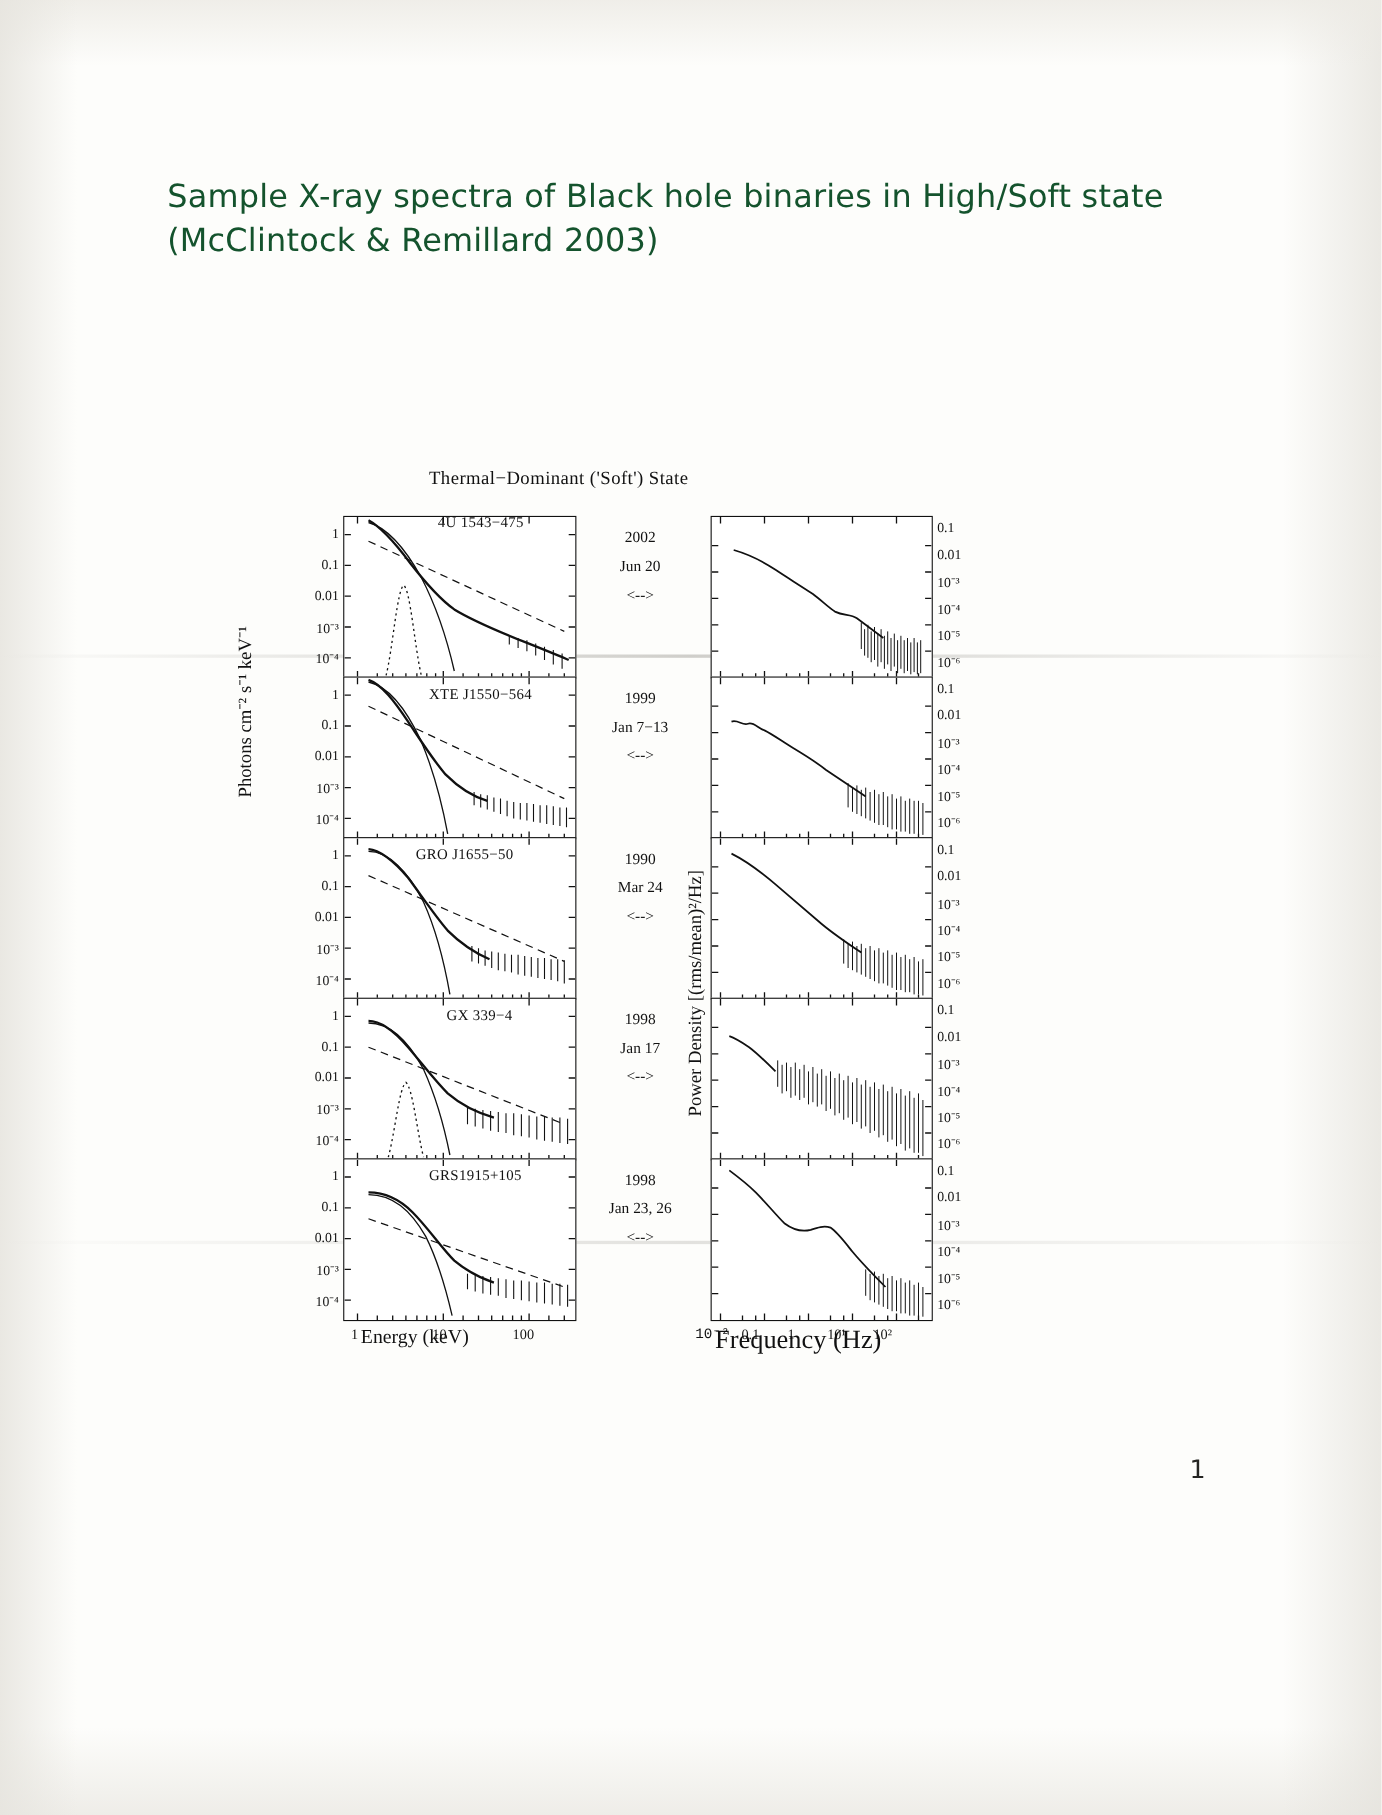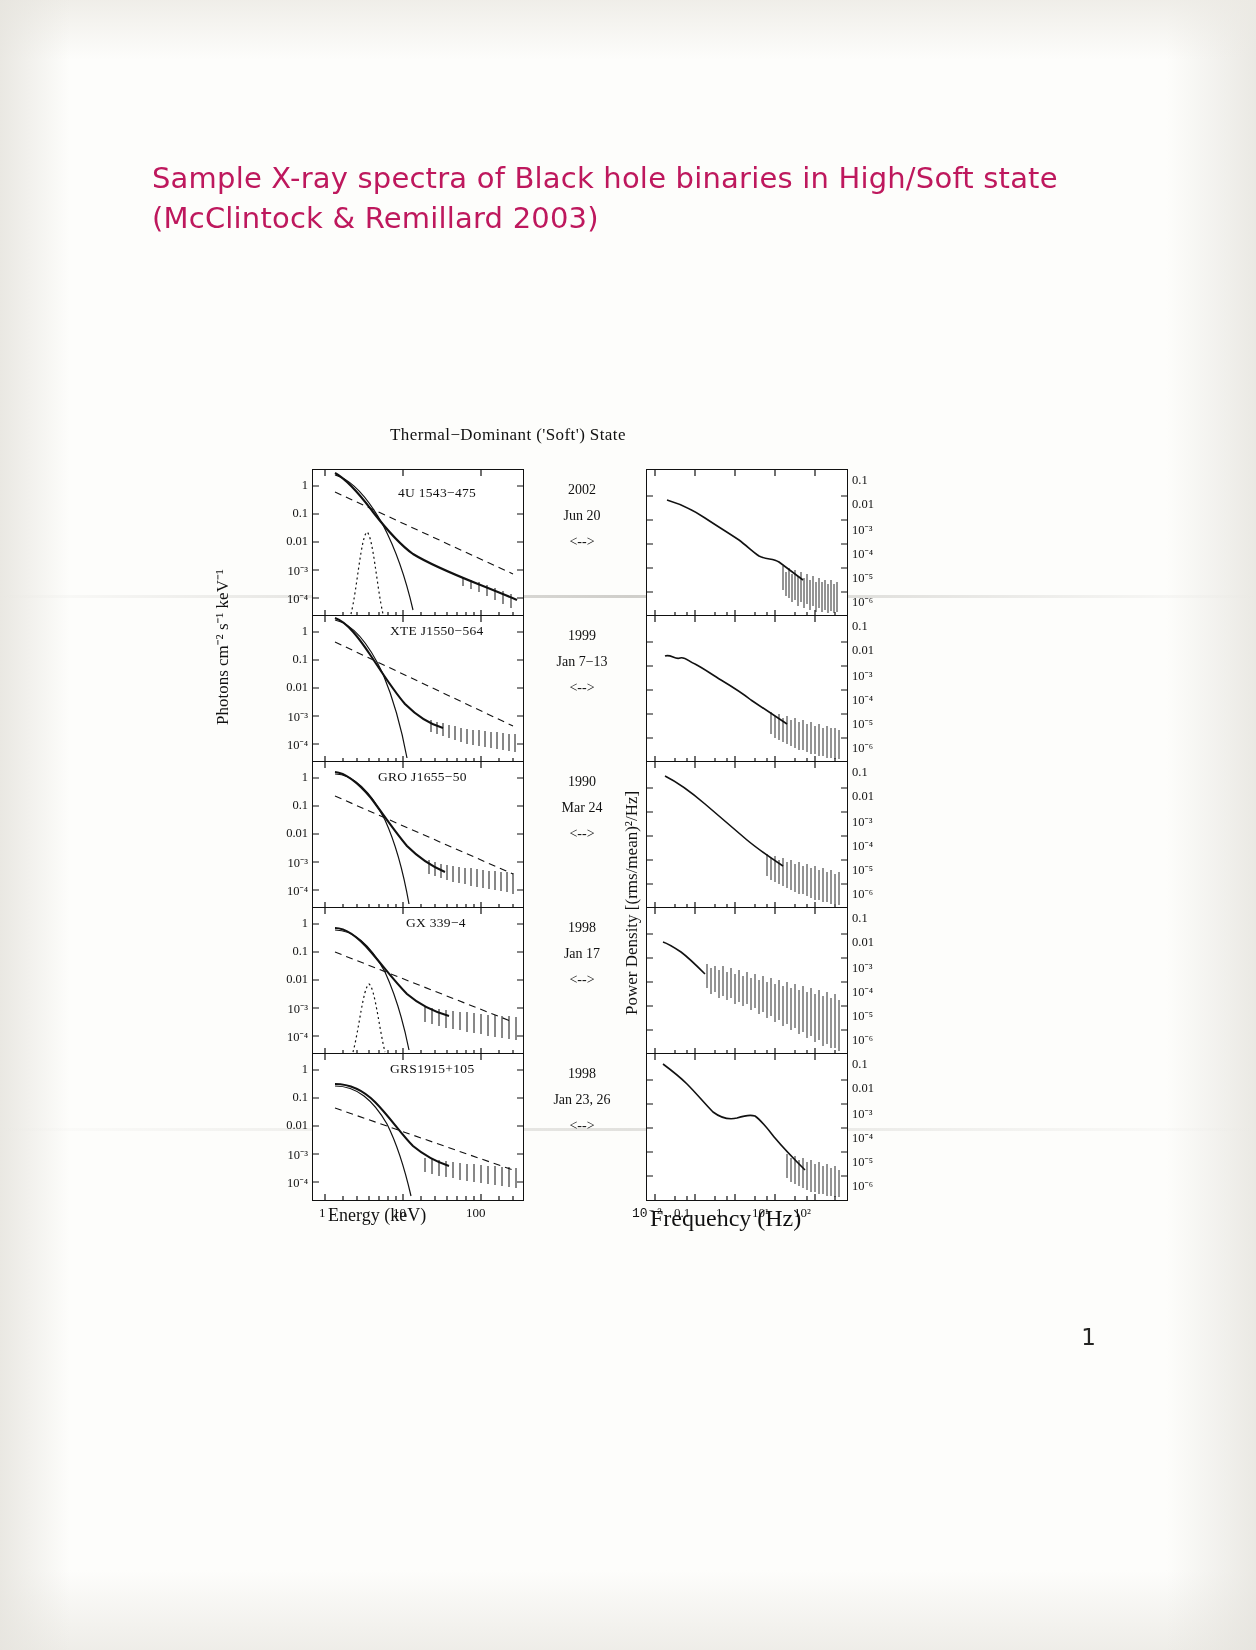--- a/index.html
+++ b/index.html
@@ -24,21 +24,21 @@
     position:absolute;left:0;right:0;height:3px;
     background:linear-gradient(to right, rgba(190,188,182,0.0), rgba(170,168,162,0.55), rgba(190,188,182,0.0));
     pointer-events:none;
   }
   .slide-title{
     position:absolute;
     left:152px;top:158px;width:950px;
     font-family:"DejaVu Sans", sans-serif;
     font-size:29px;
     line-height:40px;
-    color:#be185d;
+    color:#14532d;
     letter-spacing:0.2px;
   }
   .page-num{
     position:absolute;
     right:160px;bottom:300px;
     font-family:"DejaVu Sans", sans-serif;
     font-size:23px;color:#242422;
   }
 
   
@@ -138,21 +138,21 @@
       <path d="M22,5 C40,10 55,28 70,55 C82,78 92,105 100,140" stroke="#111" stroke-width="1.2" fill="none"></path>
 
       <path d="M38,144 C44,120 48,66 54,62 C60,66 64,118 70,144" stroke="#111" stroke-width="1.2" stroke-dasharray="2 3" fill="none"></path>
 
       <path d="M22,3 C35,10 48,26 60,42 C74,60 86,74 100,84 C118,95 140,104 165,114 C180,120 195,126 204,130" stroke="#111" stroke-width="2.1" fill="none"></path>
       <g stroke="#111" stroke-width="1">
         <path d="M150,108 L150,116 M158,110 L158,119 M166,112 L166,122 M174,115 L174,126 M182,118 L182,130 M190,121 L190,134 M198,124 L198,138"></path>
       </g>
     </svg>
   </div>
-  <div class="src-label" style="left:148px;top:60px;text-align:right;">4U 1543−475</div>
+  <div class="src-label" style="left:148px;top:42px;text-align:right;">4U 1543−475</div>
 
   <div class="panel" style="left:62px;top:190px;width:210px;height:146px;">
     <svg width="210" height="146" viewBox="0 0 210 146">
       <g stroke="#111" stroke-width="1.2" fill="none">
         <path d="M12,146 L12,140 M30,146 L30,142 M44,146 L44,142 M56,146 L56,142 M66,146 L66,142 M75,146 L75,142 M83,146 L83,142 M90,146 L90,140 M108,146 L108,142 M122,146 L122,142 M134,146 L134,142 M144,146 L144,142 M153,146 L153,142 M161,146 L161,142 M168,146 L168,140 M186,146 L186,142 M200,146 L200,142
                  M12,0 L12,6 M90,0 L90,6 M168,0 L168,6
                  M0,128 L6,128 M0,100 L6,100 M0,72 L6,72 M0,44 L6,44 M0,16 L6,16
                  M210,128 L204,128 M210,100 L204,100 M210,72 L204,72 M210,44 L204,44 M210,16 L204,16"></path>
       </g>
       <path d="M22,26 L200,110" stroke="#111" stroke-width="1.1" stroke-dasharray="7 5" fill="none"></path>

